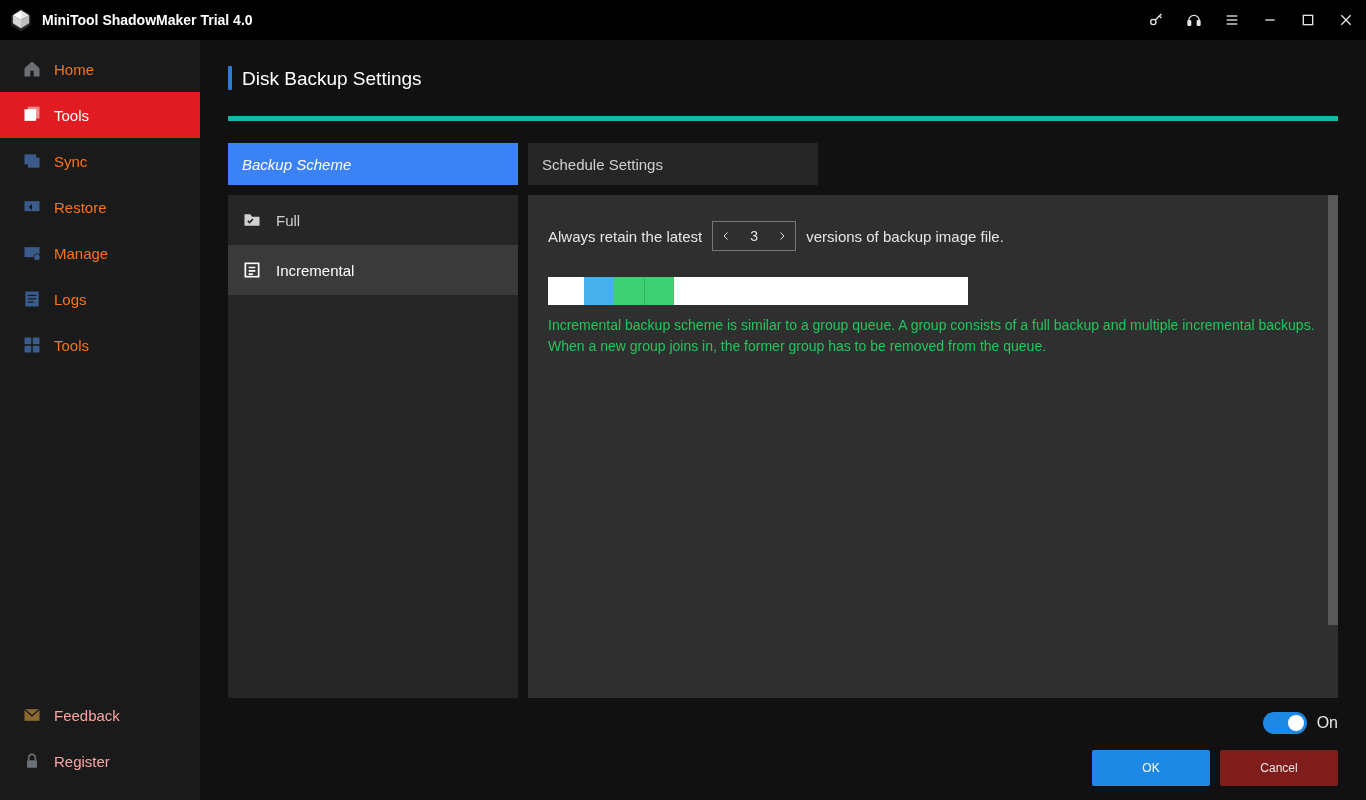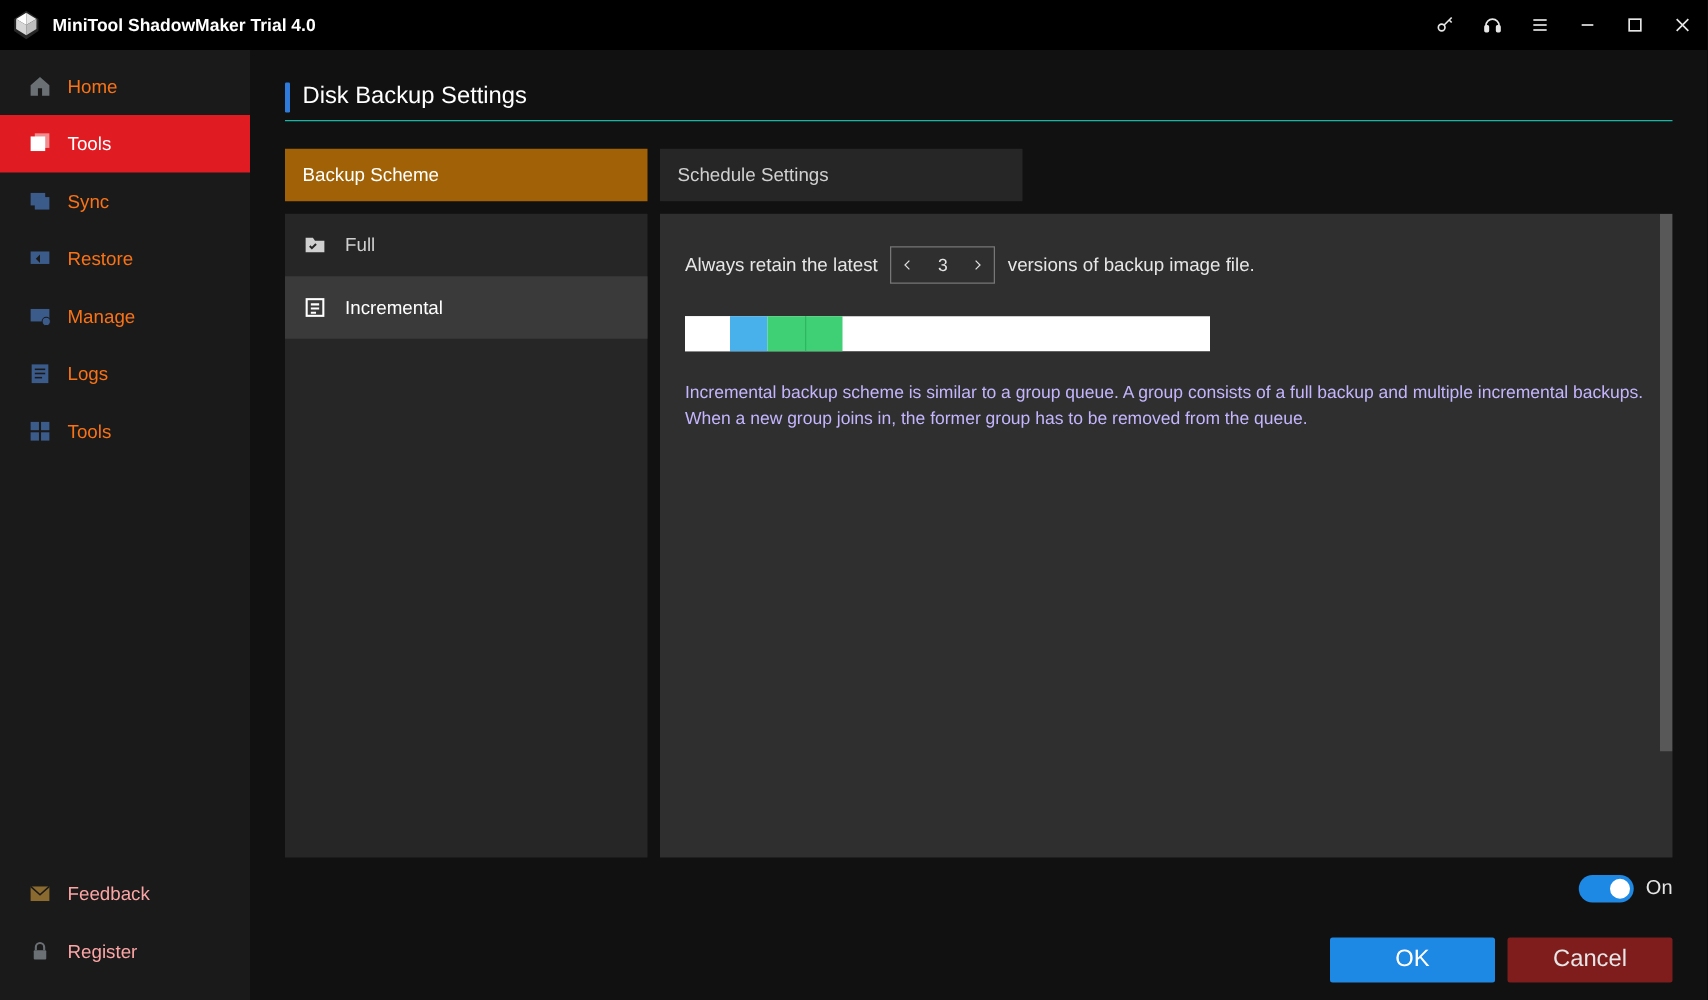--- a/index.html
+++ b/index.html
@@ -20,54 +20,54 @@
   .nav-top { flex: 1; padding-top: 6px; }
   .nav-item { height: 46px; display: flex; align-items: center; gap: 14px; padding-left: 54px; position: relative; color: #c7c7c7; font-size: 15px; cursor: pointer; }
   .nav-item .nav-icon { position: absolute; left: 22px; width: 20px; height: 20px; display:flex; align-items:center; justify-content:center; }
   .nav-item.active { background: #e11b22; color: #fff; }
   .nav-item.muted { color: #f97316; }
   .nav-bottom { padding-bottom: 16px; }
   .nav-bottom .nav-item { color: #fca5a5; }
   
   .main { flex: 1; background: #111111; display: flex; flex-direction: column; min-width: 0; }
   .page-header-wrap { padding: 26px 28px 8px 28px; }
-  .page-header { display: flex; align-items: flex-start; gap: 10px; border-bottom: 1px solid #14b8a6; padding-bottom: 6px; }
+  .page-header { display: flex; align-items: flex-end; gap: 10px; border-bottom: 5px solid #14b8a6; padding-bottom: 26px; }
   .accent-bar { width: 4px; height: 24px; background: #2f7bdc; border-radius: 1px; }
   .page-title { font-size: 19px; color: #fff; font-weight: 400; }
   
   .tabs-row { display: flex; gap: 10px; padding: 14px 28px 0 28px; }
   .tab { flex: 1; max-width: 290px; height: 42px; background: #262626; color: #d0d0d0; display: flex; align-items: center; padding: 0 14px; font-size: 15px; cursor: pointer; }
-  .tab.active { background: #a16207; color: #fff; }
+  .tab.active { background: #3b82f6; color: #fff; font-style: italic; }
   
   .content-row { display: flex; gap: 10px; padding: 10px 28px 0 28px; flex: 1; min-height: 0; }
   .scheme-list { width: 290px; background: #262626; display: flex; flex-direction: column; }
   .scheme-item { height: 50px; display: flex; align-items: center; gap: 14px; padding-left: 14px; color: #d0d0d0; font-size: 15px; cursor: pointer; }
   .scheme-item.active { background: #3a3a3a; color: #fff; }
   .scheme-icon { width: 20px; height: 20px; display:flex; align-items:center; justify-content:center; }
   .detail-panel { flex: 1; background: #2f2f2f; position: relative; overflow: hidden; }
   .detail-inner { padding: 26px 20px; }
   .retain-line { display: flex; align-items: center; gap: 10px; color: #e6e6e6; font-size: 15px; }
   .stepper { display: flex; align-items: center; border: 1px solid #777; height: 30px; }
   .step-btn { width: 26px; height: 28px; display: flex; align-items: center; justify-content: center; cursor: pointer; color: #ddd; }
   .step-val { width: 30px; text-align: center; font-size: 14px; }
   .viz-bar { margin-top: 26px; width: 420px; height: 28px; background: #fff; display: flex; }
   .viz-seg { height: 100%; }
   .viz-gap { width: 36px; background: #fff; }
   .viz-blue { width: 30px; background: #48b0ea; }
   .viz-green1 { width: 30px; background: #3fcf74; }
   .viz-green2 { width: 30px; background: #3fcf74; border-left: 1px solid #2bb85f; }
-  .desc { margin-top: 22px; color: #c4b5fd; font-size: 14px; line-height: 1.5; max-width: 770px; }
+  .desc { margin-top: 10px; color: #22c55e; font-size: 14px; line-height: 1.5; max-width: 770px; }
   .scroll-track { position: absolute; top: 0; right: 0; width: 10px; height: 430px; background: #585858; }
   
   .footer { padding: 14px 28px 14px 28px; display: flex; flex-direction: column; align-items: flex-end; gap: 16px; }
   .toggle-row { display: flex; align-items: center; gap: 10px; }
   .toggle { width: 44px; height: 22px; background: #1e88e5; border-radius: 11px; position: relative; cursor: pointer; }
   .toggle-knob { width: 16px; height: 16px; background: #fff; border-radius: 50%; position: absolute; top: 3px; right: 3px; }
   .btn-row { display: flex; gap: 10px; }
-  .btn { width: 132px; height: 36px; display: flex; align-items: center; justify-content: center; font-size: 19px; cursor: pointer; border-radius: 2px; margin-top: 12px; }
+  .btn { width: 118px; height: 36px; display: flex; align-items: center; justify-content: center; font-size: 12px; cursor: pointer; border-radius: 2px; }
   .btn.primary { background: #1e88e5; color: #fff; }
   .btn.secondary { background: #7f1d1d; color: #e6e6e6; }
   svg { display: block; }
 </style>
 </head>
 <body>
 
 <div class="app">
 
   <div class="titlebar">

